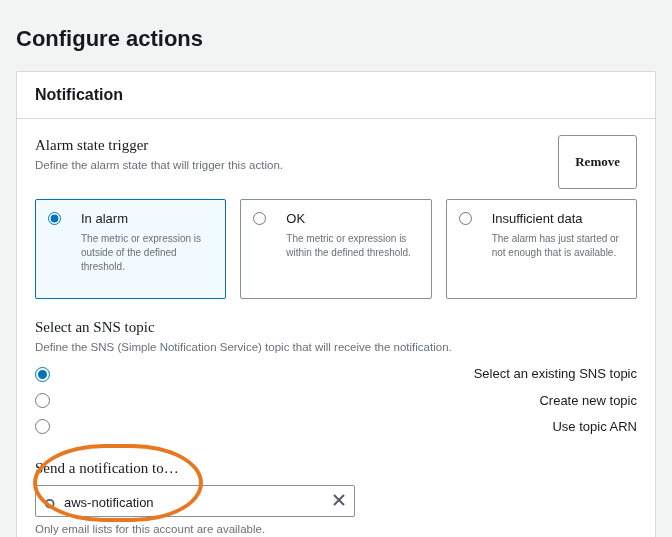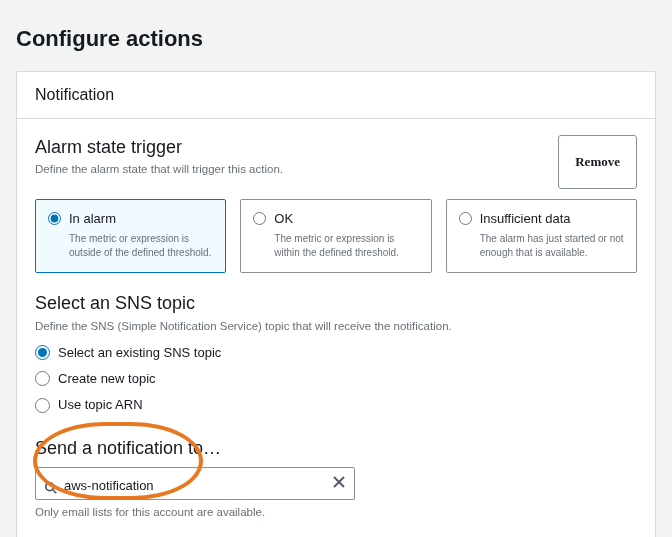--- a/index.html
+++ b/index.html
@@ -33,34 +33,35 @@
   }
   .panel {
     background: var(--aws-bg);
     border: 1px solid var(--aws-border);
     border-radius: 2px;
   }
   .panel-header {
     border-bottom: 1px solid var(--aws-border);
     padding: 12px 18px;
     font-size: 16px;
-    font-weight: 400;
+    font-weight: 700;
   }
   .panel-body {
     padding: 16px 18px 18px 18px;
     position: relative;
   }
   .section-row {
     display: flex;
     justify-content: space-between;
     align-items: flex-start;
   }
   .section-label {
-    font-size: 18px;
-    color: var(--aws-text);
+    font-size: 15px;
+    color: var(--aws-text);
+    font-family: Liberation Serif, serif;
   }
   .section-help {
     color: var(--aws-text-muted);
     font-size: 11.5px;
     margin-top: 1px;
   }
   .btn {
     background: #fff;
     border: 1px solid var(--aws-border-dark);
     border-radius: 3px;
@@ -74,24 +75,24 @@
 
   .tile-row {
     display: flex;
     gap: 14px;
     margin-top: 10px;
   }
   .tile {
     flex: 1;
     border: 1px solid var(--aws-border-dark);
     border-radius: 2px;
-    padding: 10px 12px 12px 12px;
+    padding: 10px 12px 24px 12px;
     display: flex;
     align-items: flex-start;
-    gap: 8px;
+    gap: 20px;
     background: #fff;
   }
   .tile.selected {
     border-color: var(--aws-accent);
     background: var(--aws-selected-bg);
   }
   .tile input[type=radio] {
     margin: 2px 0 0 0;
     accent-color: var(--aws-radio-blue);
   }
@@ -107,20 +108,21 @@
 
   .radio-list {
     margin-top: 6px;
   }
   .radio-option {
     display: flex;
     align-items: center;
     gap: 8px;
     padding: 4px 0;
     font-size: 13px;
+    justify-content: space-between;
   }
   .radio-option input[type=radio] {
     accent-color: var(--aws-radio-blue);
     width: 15px; height: 15px;
     margin: 0;
   }
   .radio-option.muted input[type=radio] {
     accent-color: #aab;
     
   }

